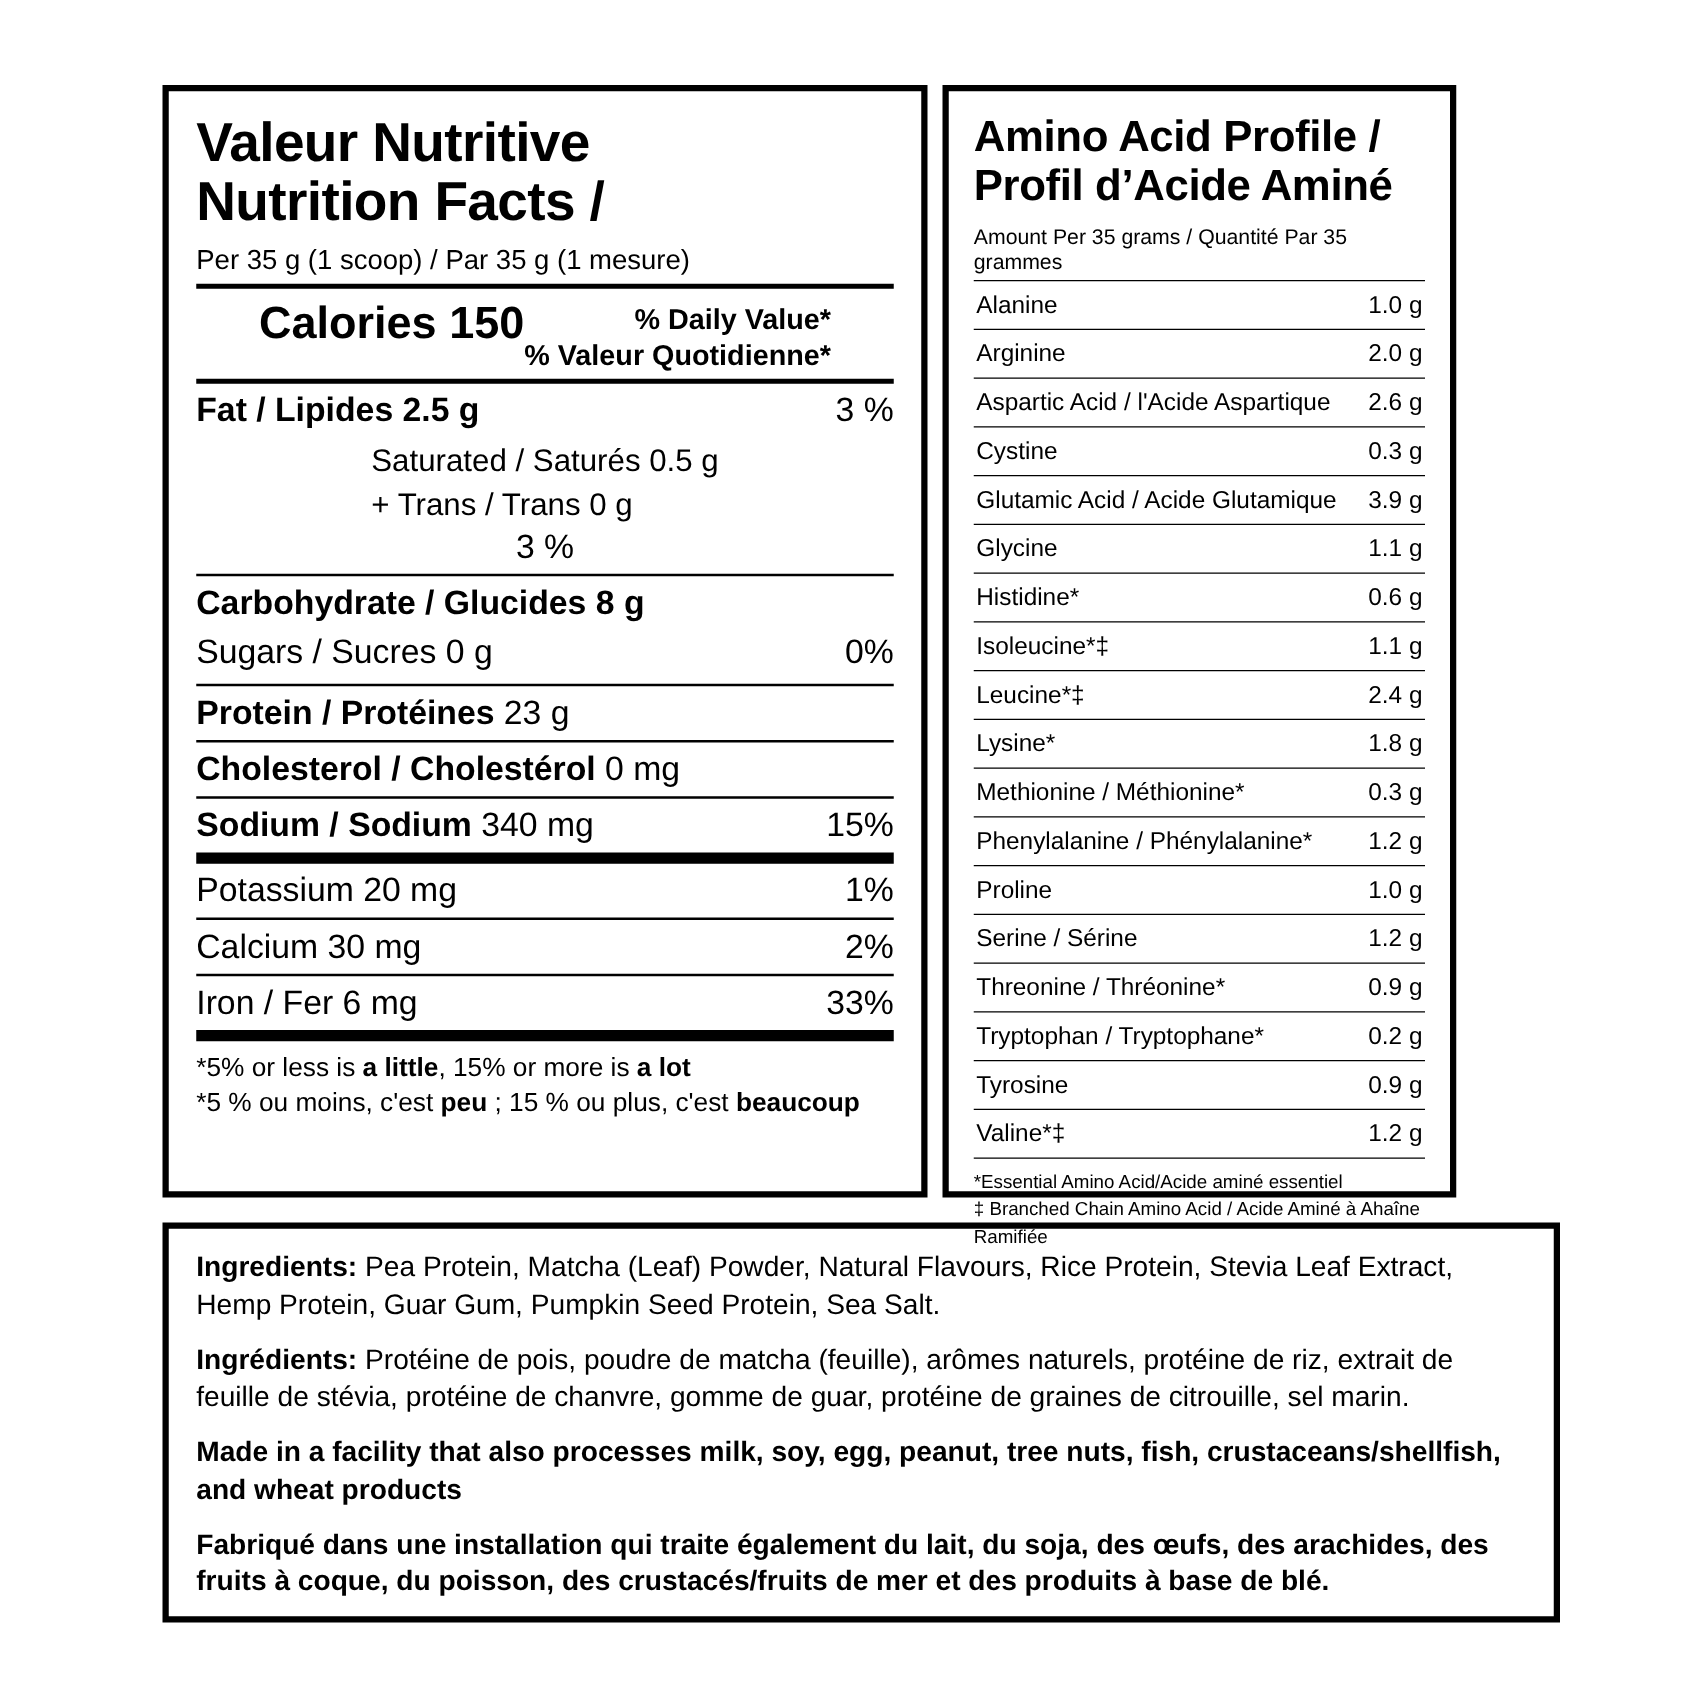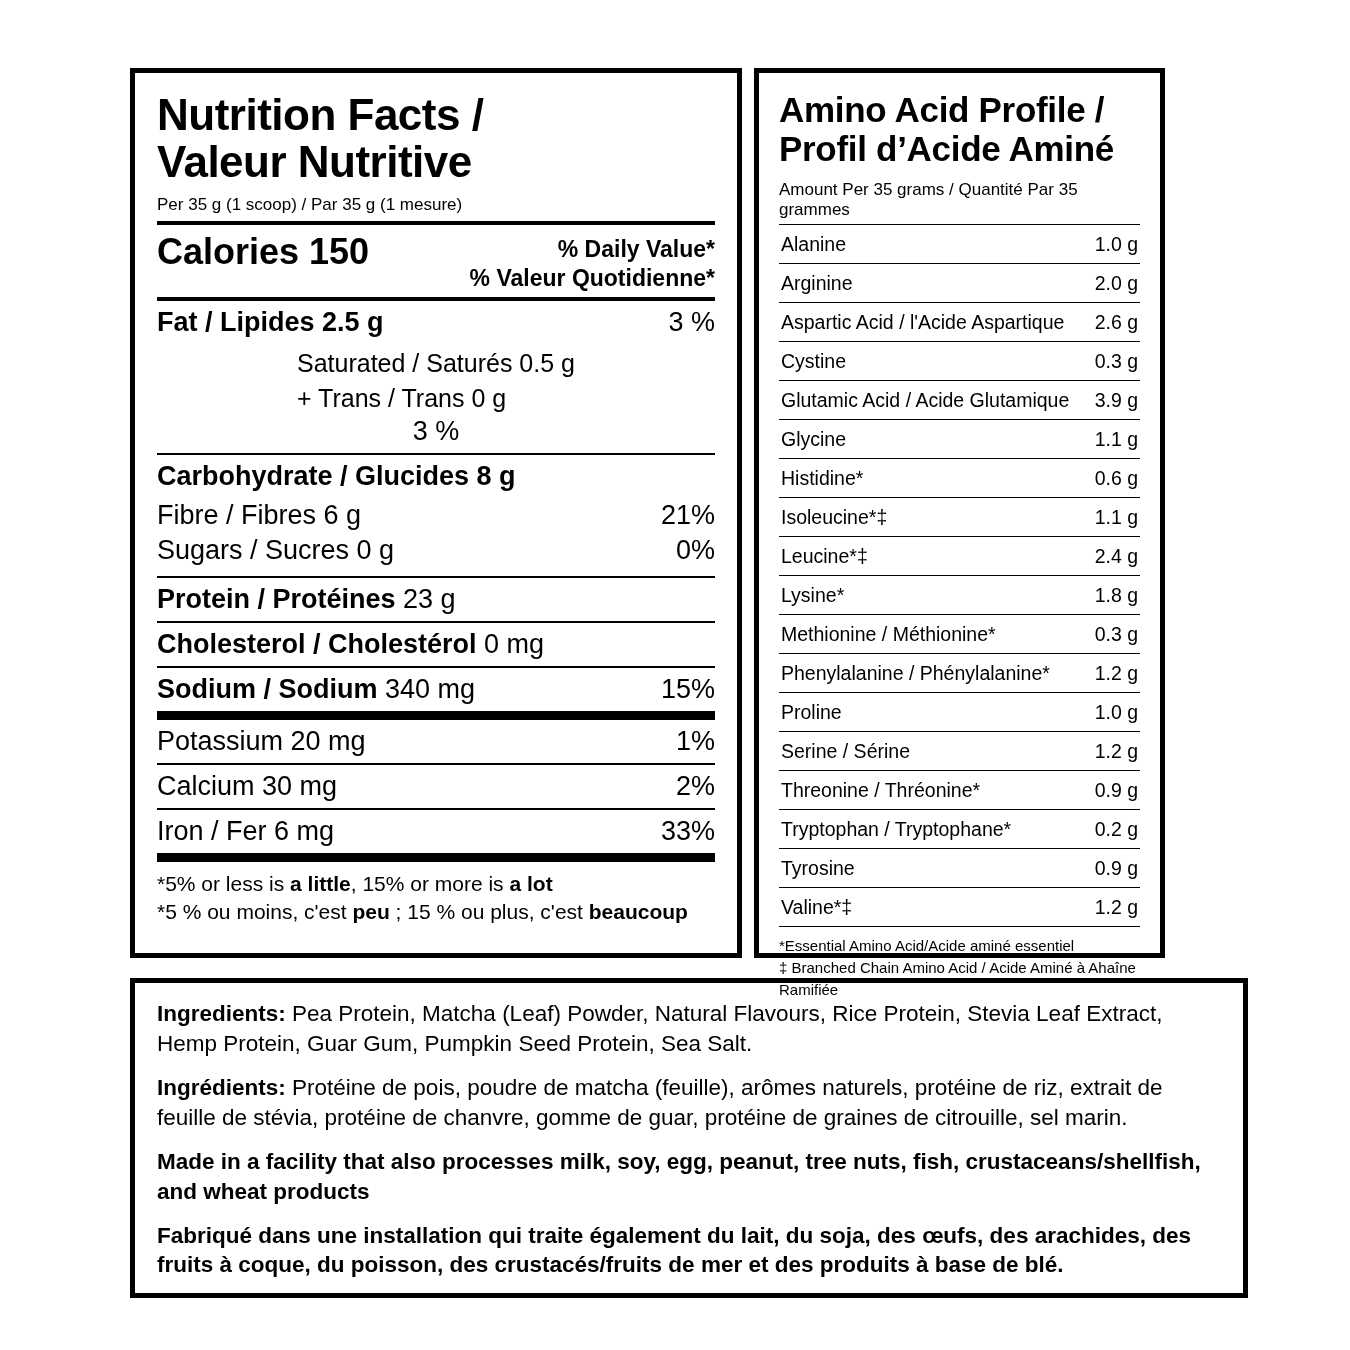--- a/index.html
+++ b/index.html
@@ -35,31 +35,31 @@
     box-sizing: border-box;
     padding: 18px 22px 10px 22px;
   }
   .nf-title {
     font-size: 44px;
     font-weight: bold;
     line-height: 1.07;
     letter-spacing: -0.5px;
   }
   .nf-serving {
-    font-size: 17px;
+    font-size: 22px;
     margin-top: 10px;
     margin-bottom: 6px;
   }
   .rule-thin { border-top: 2px solid #000; }
   .rule-med { border-top: 4px solid #000; }
   .rule-thick { border-top: 9px solid #000; }
 
   .cal-row {
     display: flex;
-    justify-content: space-between;
+    justify-content: center;
     align-items: flex-start;
     padding-top: 6px;
     padding-bottom: 4px;
   }
   .cal-left {
     font-size: 36px;
     font-weight: bold;
   }
   .dv-head {
     font-size: 23px;
@@ -164,22 +164,22 @@
     margin-bottom: 14px;
   }
 </style>
 </head>
 <body>
 
 <div class="page">
 
   <div class="nf-panel">
     <div class="nf-title">
+      <div>Valeur Nutritive</div>
       <div>Nutrition Facts /</div>
-      <div>Valeur Nutritive</div>
     </div>
 
     <div class="nf-serving">Per 35 g (1 scoop) / Par 35 g (1 mesure)</div>
 
     <div class="rule-med"></div>
 
     <div class="cal-row">
       <div class="cal-left">Calories 150</div>
       <div class="dv-head">
         <div>% Daily Value*</div>
@@ -206,24 +206,20 @@
       <div class="two-line-val">3 %</div>
     </div>
 
     <div class="rule-thin" style="margin-top:6px;"></div>
 
     <div class="nf-row bold">
       <div class="lbl">Carbohydrate / Glucides 8 g</div>
       <div class="val"></div>
     </div>
     <div class="nf-row indent" style="padding:2px 0;">
-      <div class="lbl">Fibre / Fibres 6 g</div>
-      <div class="val">21%</div>
-    </div>
-    <div class="nf-row indent" style="padding:2px 0;">
       <div class="lbl">Sugars / Sucres 0 g</div>
       <div class="val">0%</div>
     </div>
 
     <div class="rule-thin" style="margin-top:8px;"></div>
 
     <div class="nf-row">
       <div class="lbl">
         <b>Protein / Protéines</b>
         <span>23 g</span>

